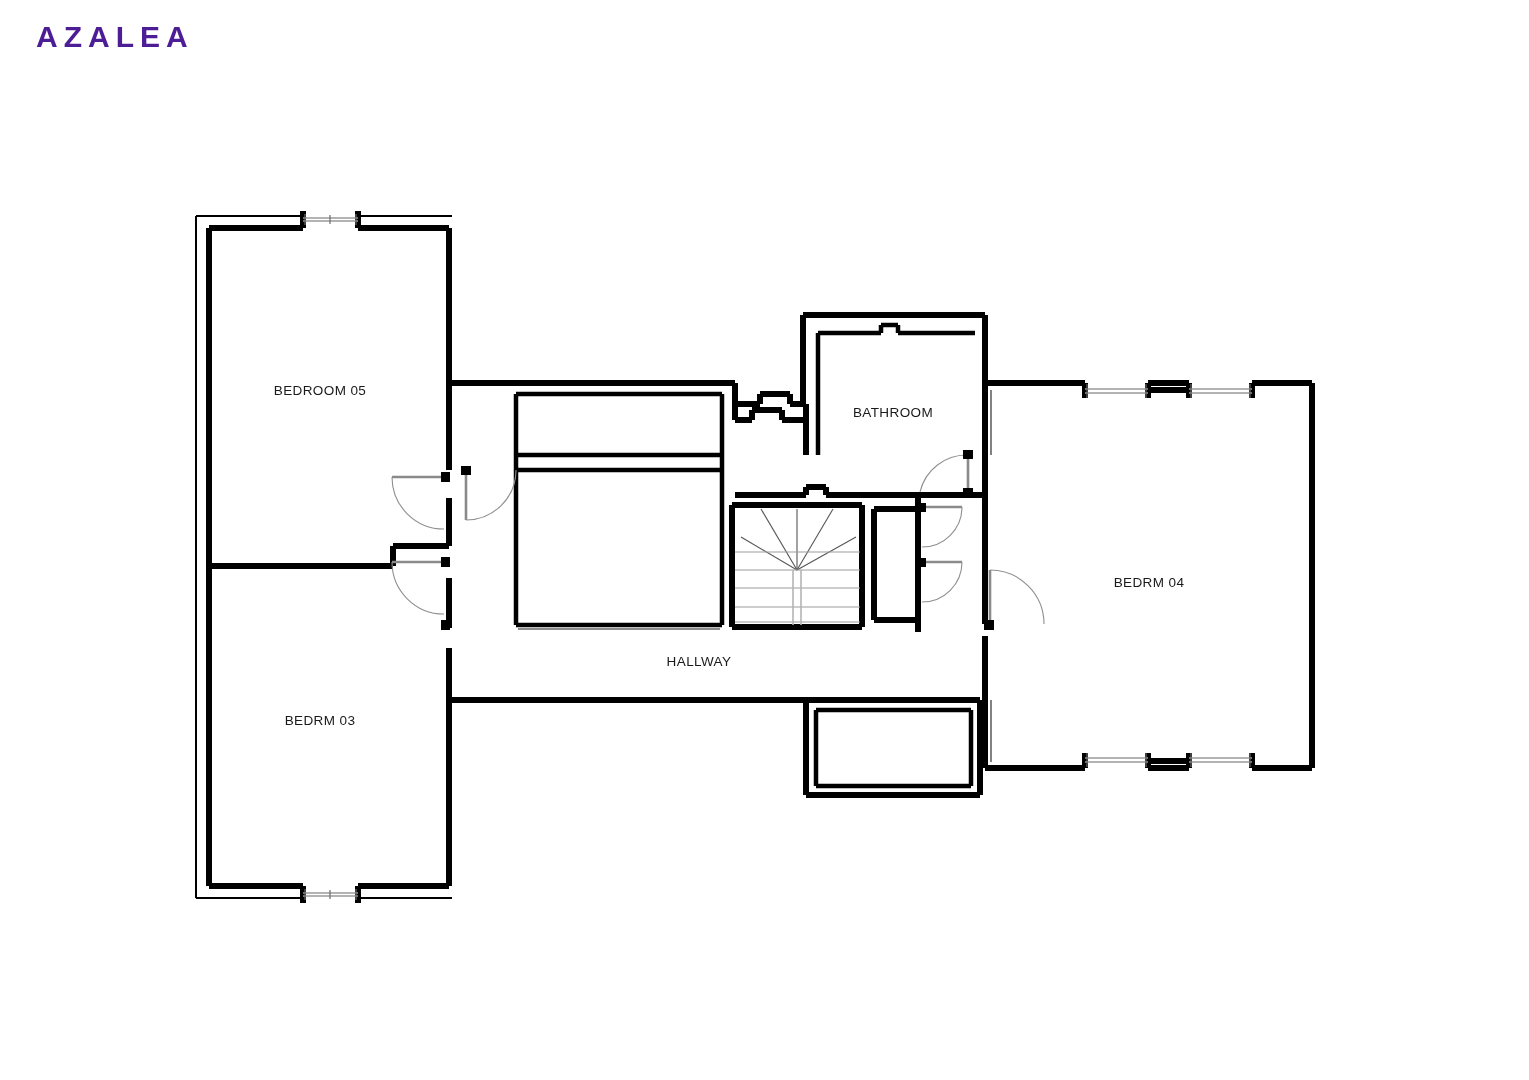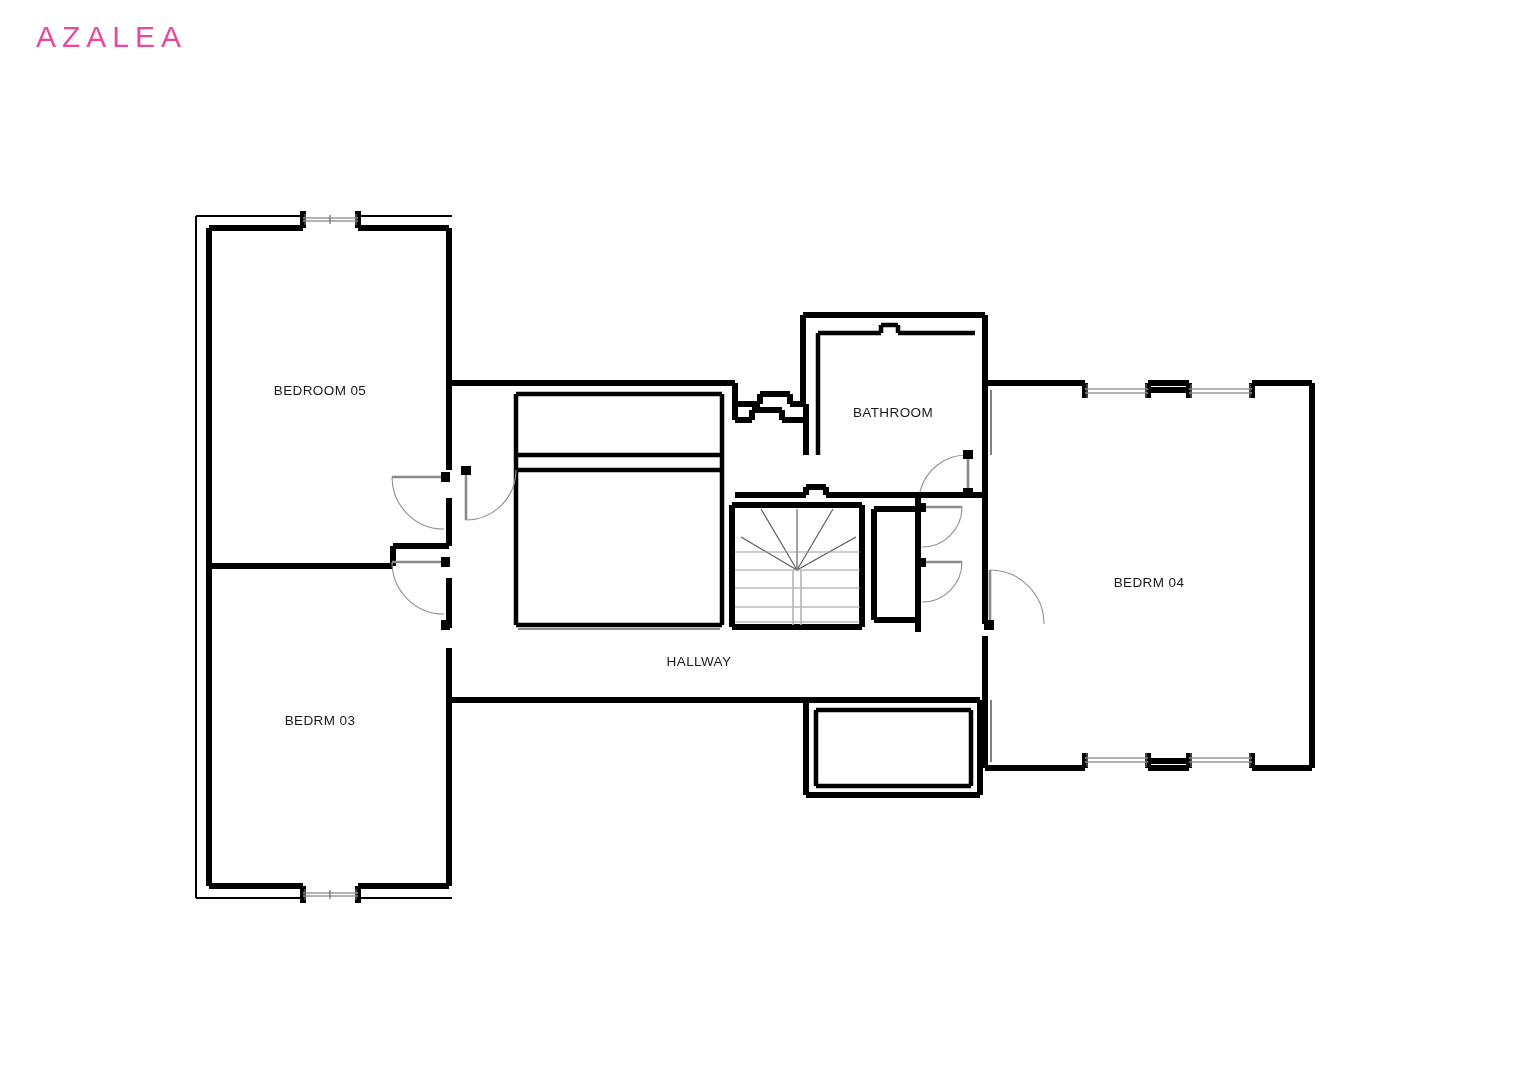--- a/index.html
+++ b/index.html
@@ -14,23 +14,23 @@
     font-family: "Liberation Sans", sans-serif;
     color: #000000;
     overflow: hidden;
     position: relative;
   }
   #plan-title {
     position: absolute;
     left: 36px;
     top: 22px;
     font-size: 30px;
-    font-weight: normal;
+    font-weight: bold;
     letter-spacing: 6px;
-    color: #ec4899;
+    color: #4c1d95;
     line-height: 1;
     user-select: none;
   }
   #floorplan-canvas {
     position: absolute;
     left: 0;
     top: 0;
     width: 1529px;
     height: 1080px;
     display: block;

